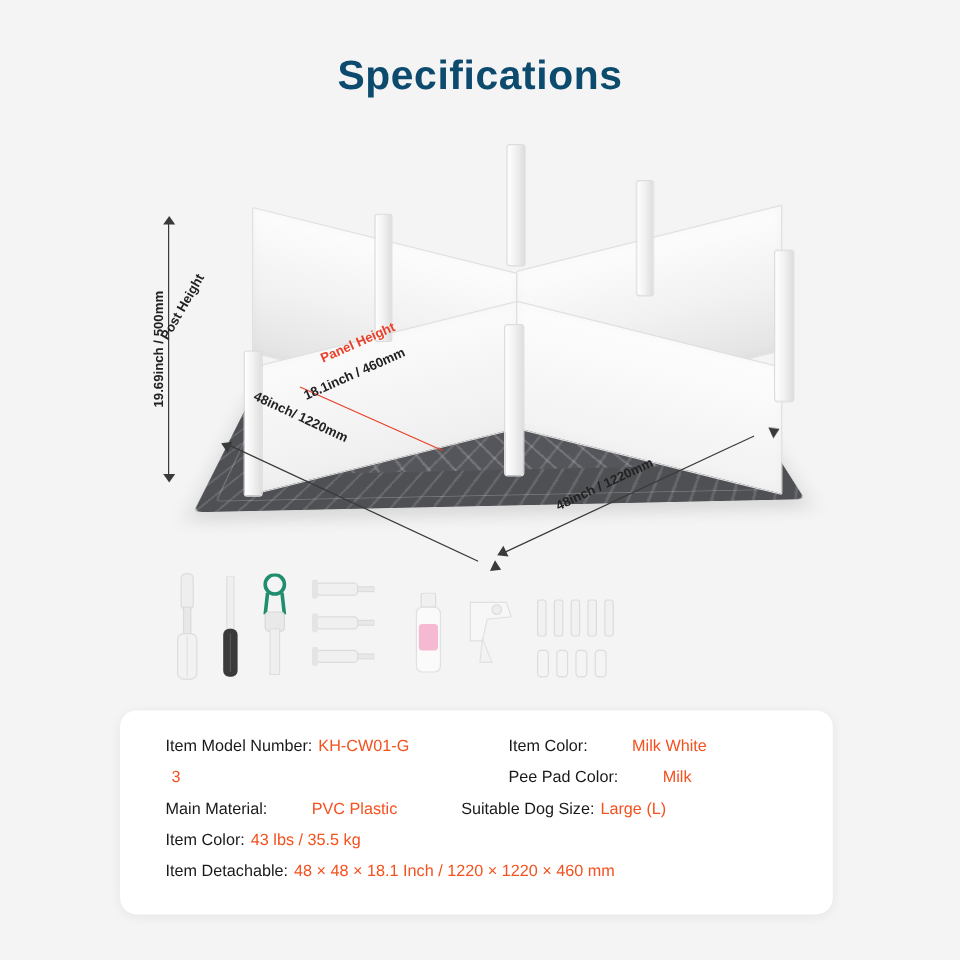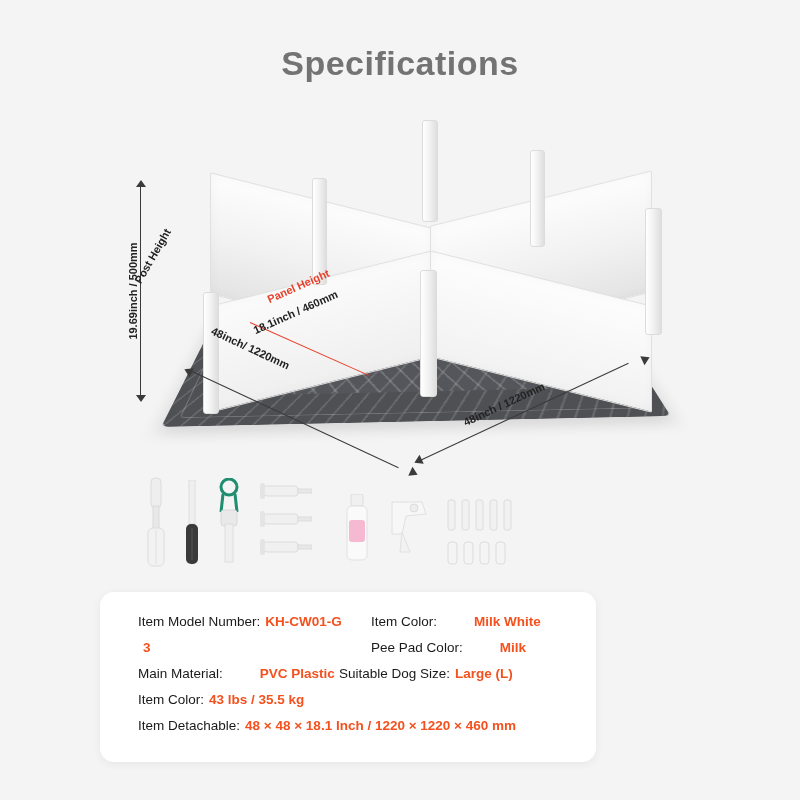--- a/index.html
+++ b/index.html
@@ -22,21 +22,21 @@
 
   
   .title {
     position: absolute;
     top: 44px;
     left: 0;
     width: 800px;
     text-align: center;
     font-size: 34px;
     font-weight: bold;
-    color: #737373;
+    color: #0c4a6e;
     letter-spacing: 0.5px;
   }
 
   
   .product-area {
     position: absolute;
     top: 110px;
     left: 100px;
     width: 620px;
     height: 380px;
@@ -167,21 +167,21 @@
   }
   .acc {
     position: absolute;
   }
 
   
   .spec-card {
     position: absolute;
     left: 100px;
     top: 592px;
-    width: 496px;
+    width: 594px;
     height: 170px;
     background: #ffffff;
     border-radius: 14px;
     box-shadow: 0 2px 10px rgba(0,0,0,0.06);
   }
   .spec-grid {
     position: absolute;
     left: 38px;
     top: 22px;
     right: 24px;
@@ -197,21 +197,21 @@
     color: #111;
   }
   .spec-cell.left { width: 290px; }
   .spec-cell.right { width: 250px; gap: 32px; }
   .spec-cell.full { width: 540px; }
   .spec-key {
     color: #1a1a1a;
   }
   .spec-val {
     color: #f4511e;
-    font-weight: bold;
+    font-weight: normal;
     margin-left: 5px;
   }
 </style>
 </head>
 <body>
 
 <div class="page">
 
   <div class="title">Specifications</div>
 

